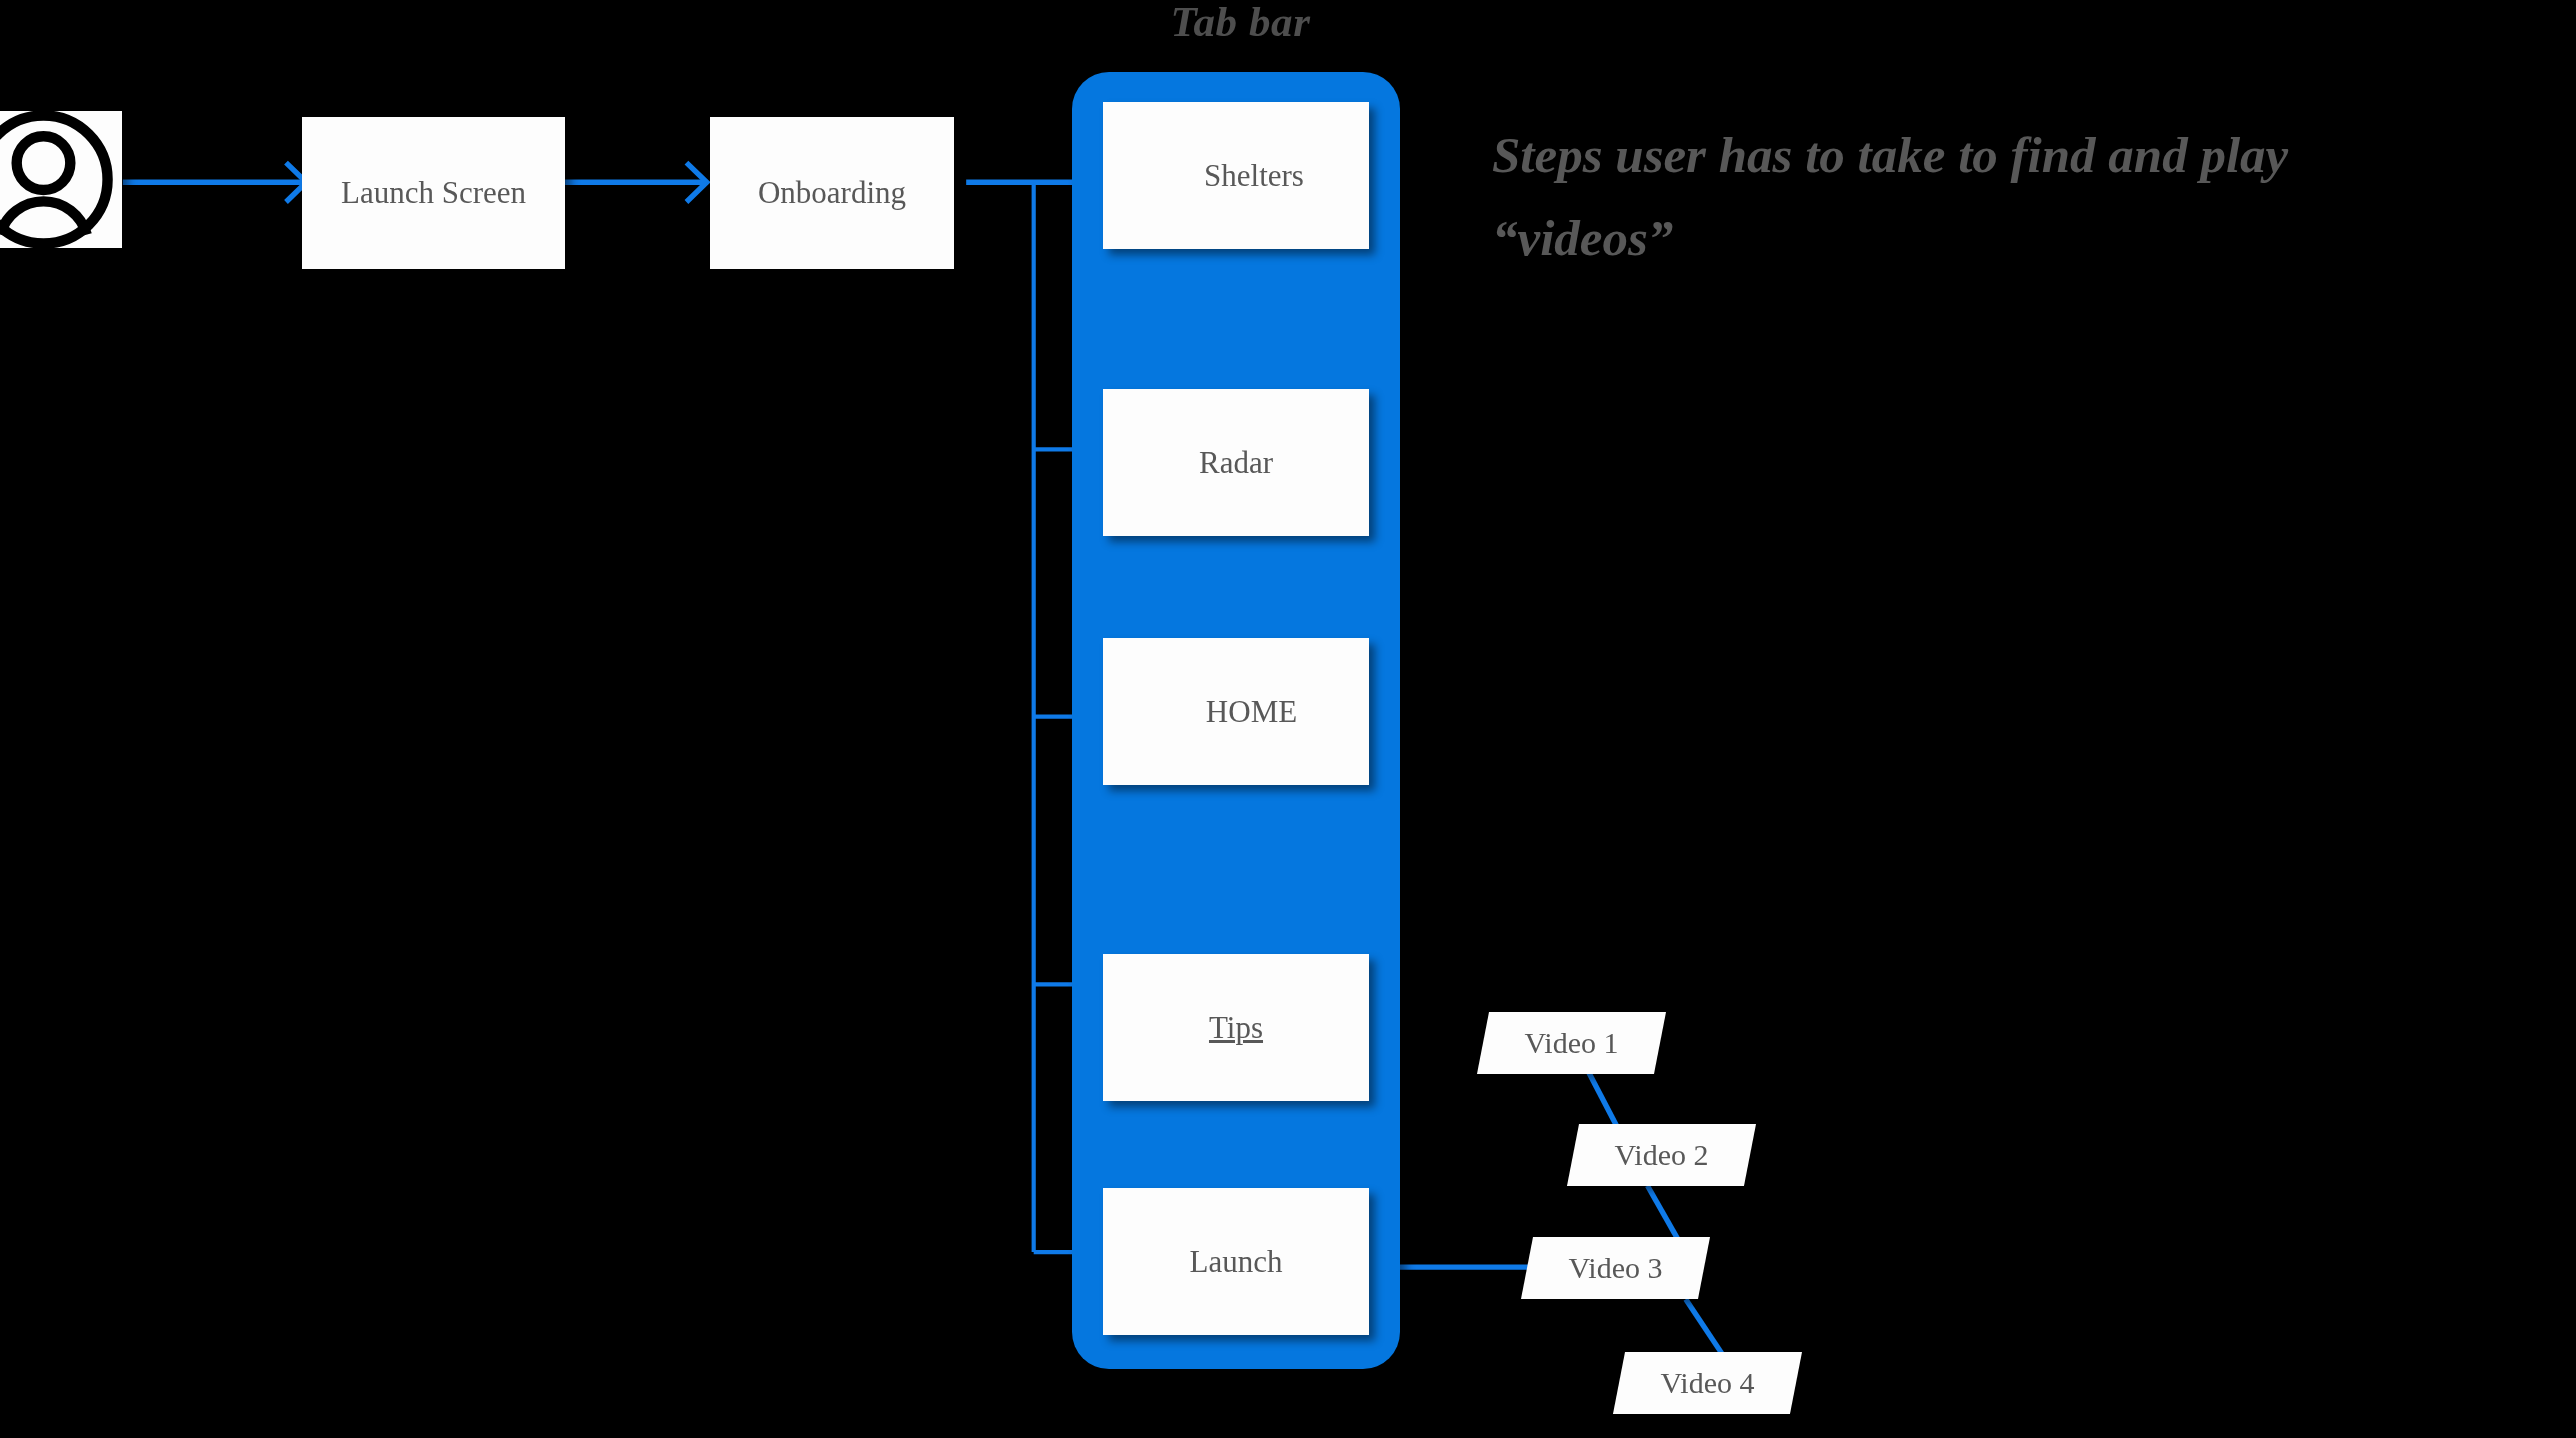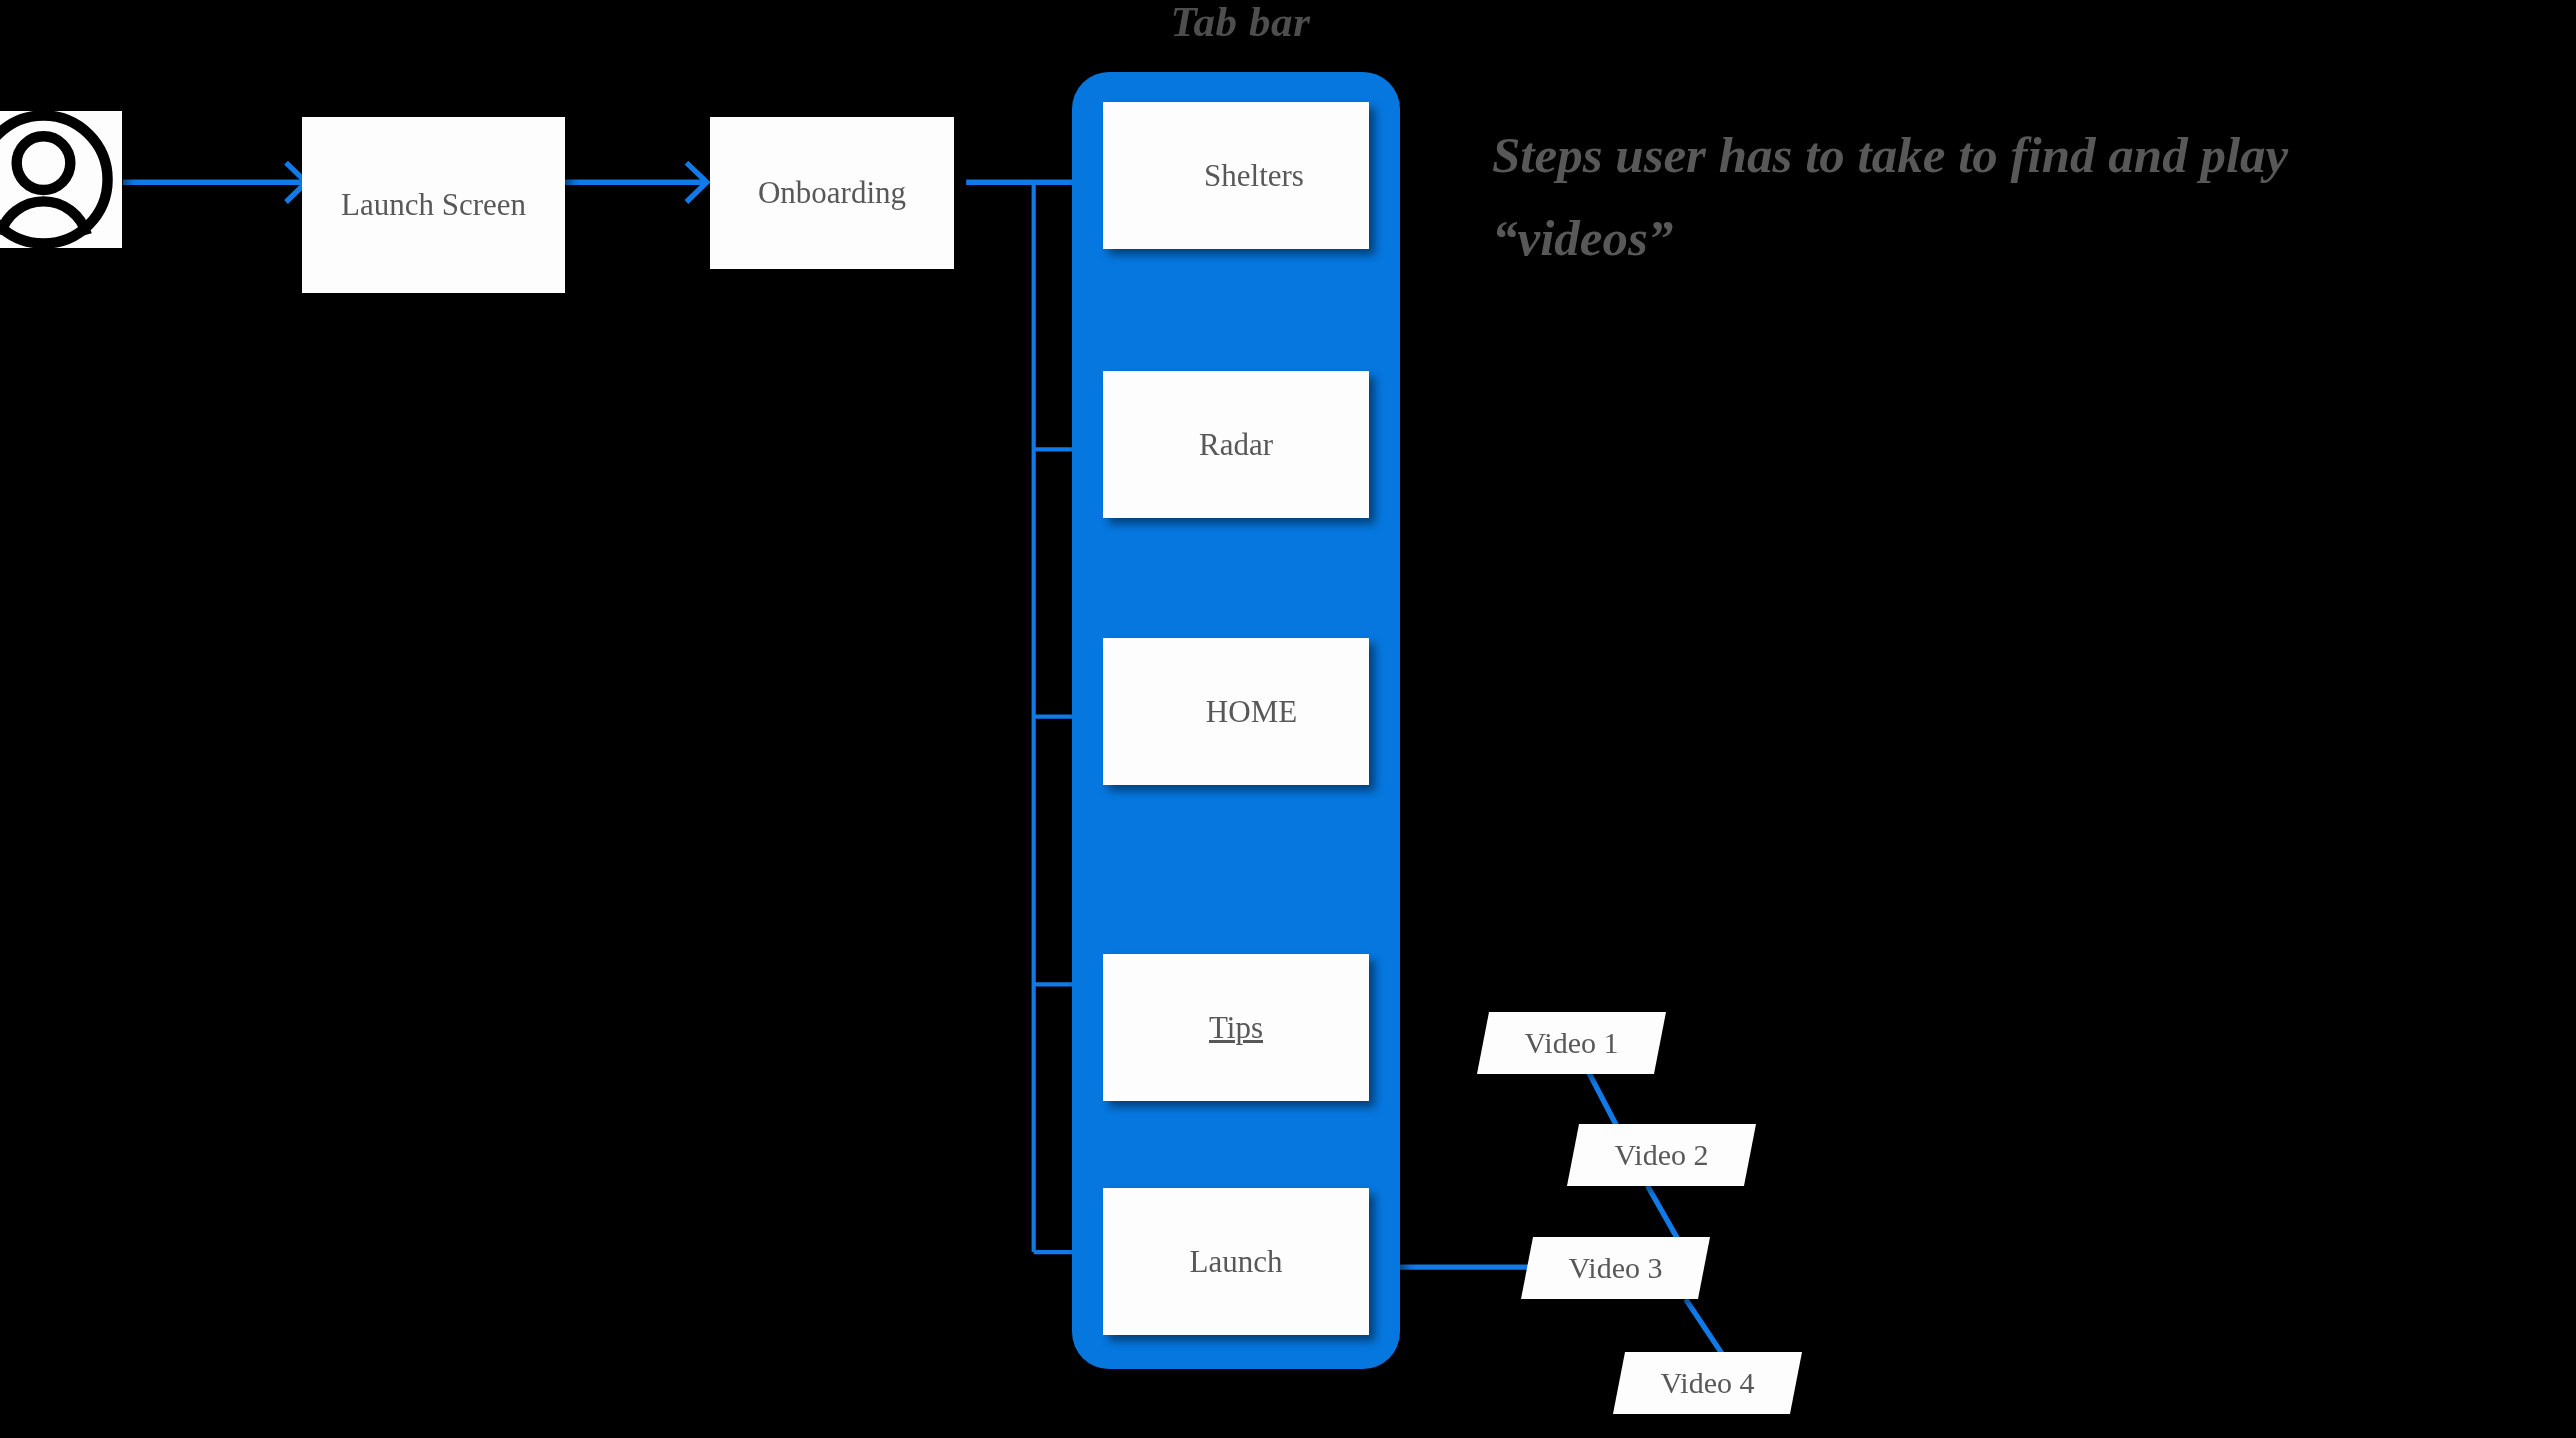--- a/index.html
+++ b/index.html
@@ -22,21 +22,21 @@
   }
 
   
   #avatar-node {
     left:-33px; top:111px; width:155px; height:137px;
     padding:0;
   }
   #avatar-node svg { width:149px; height:149px; display:block; margin-left:-2.4px; }
 
   
-  #launch-node    { left:302px;  top:117px; width:263px; height:176px; }
+  #launch-node    { left:302px;  top:117px; width:263px; height:152px; }
   #onboarding-node{ left:710px; top:117px; width:244px; height:152px; }
 
   
   #tabbar-label {
     position:absolute; left:1073px; top:-3px; width:335px;
     text-align:center;
     font-family:"Liberation Serif", serif;
     font-style:italic; font-weight:bold;
     font-size:43px; color:#4e4e4e;
     letter-spacing:0.6px;
@@ -45,21 +45,21 @@
     position:absolute;
     left:1072px; top:72px; width:328px; height:1297px;
     background:#0577df;
     border-radius:37px;
     box-shadow:6px 6px 9.6px rgba(0,0,0,.45);
   }
   .tab-node {
     left:1103px; width:266px; height:147px;
   }
   #tab-shelters { top:102px;padding-left:36px; }
-  #tab-radar    { top:371px; }
+  #tab-radar    { top:389px; }
   #tab-home     { top:638px;padding-left:31px; }
   #tab-tips     { top:954px;text-decoration:underline; }
   #tab-videos   { top:1188px; }
 
   
   .video-node {
     position:absolute;
     width:177px; height:62px;
     background:#fdfdfd;
     transform:skewX(-11deg);

